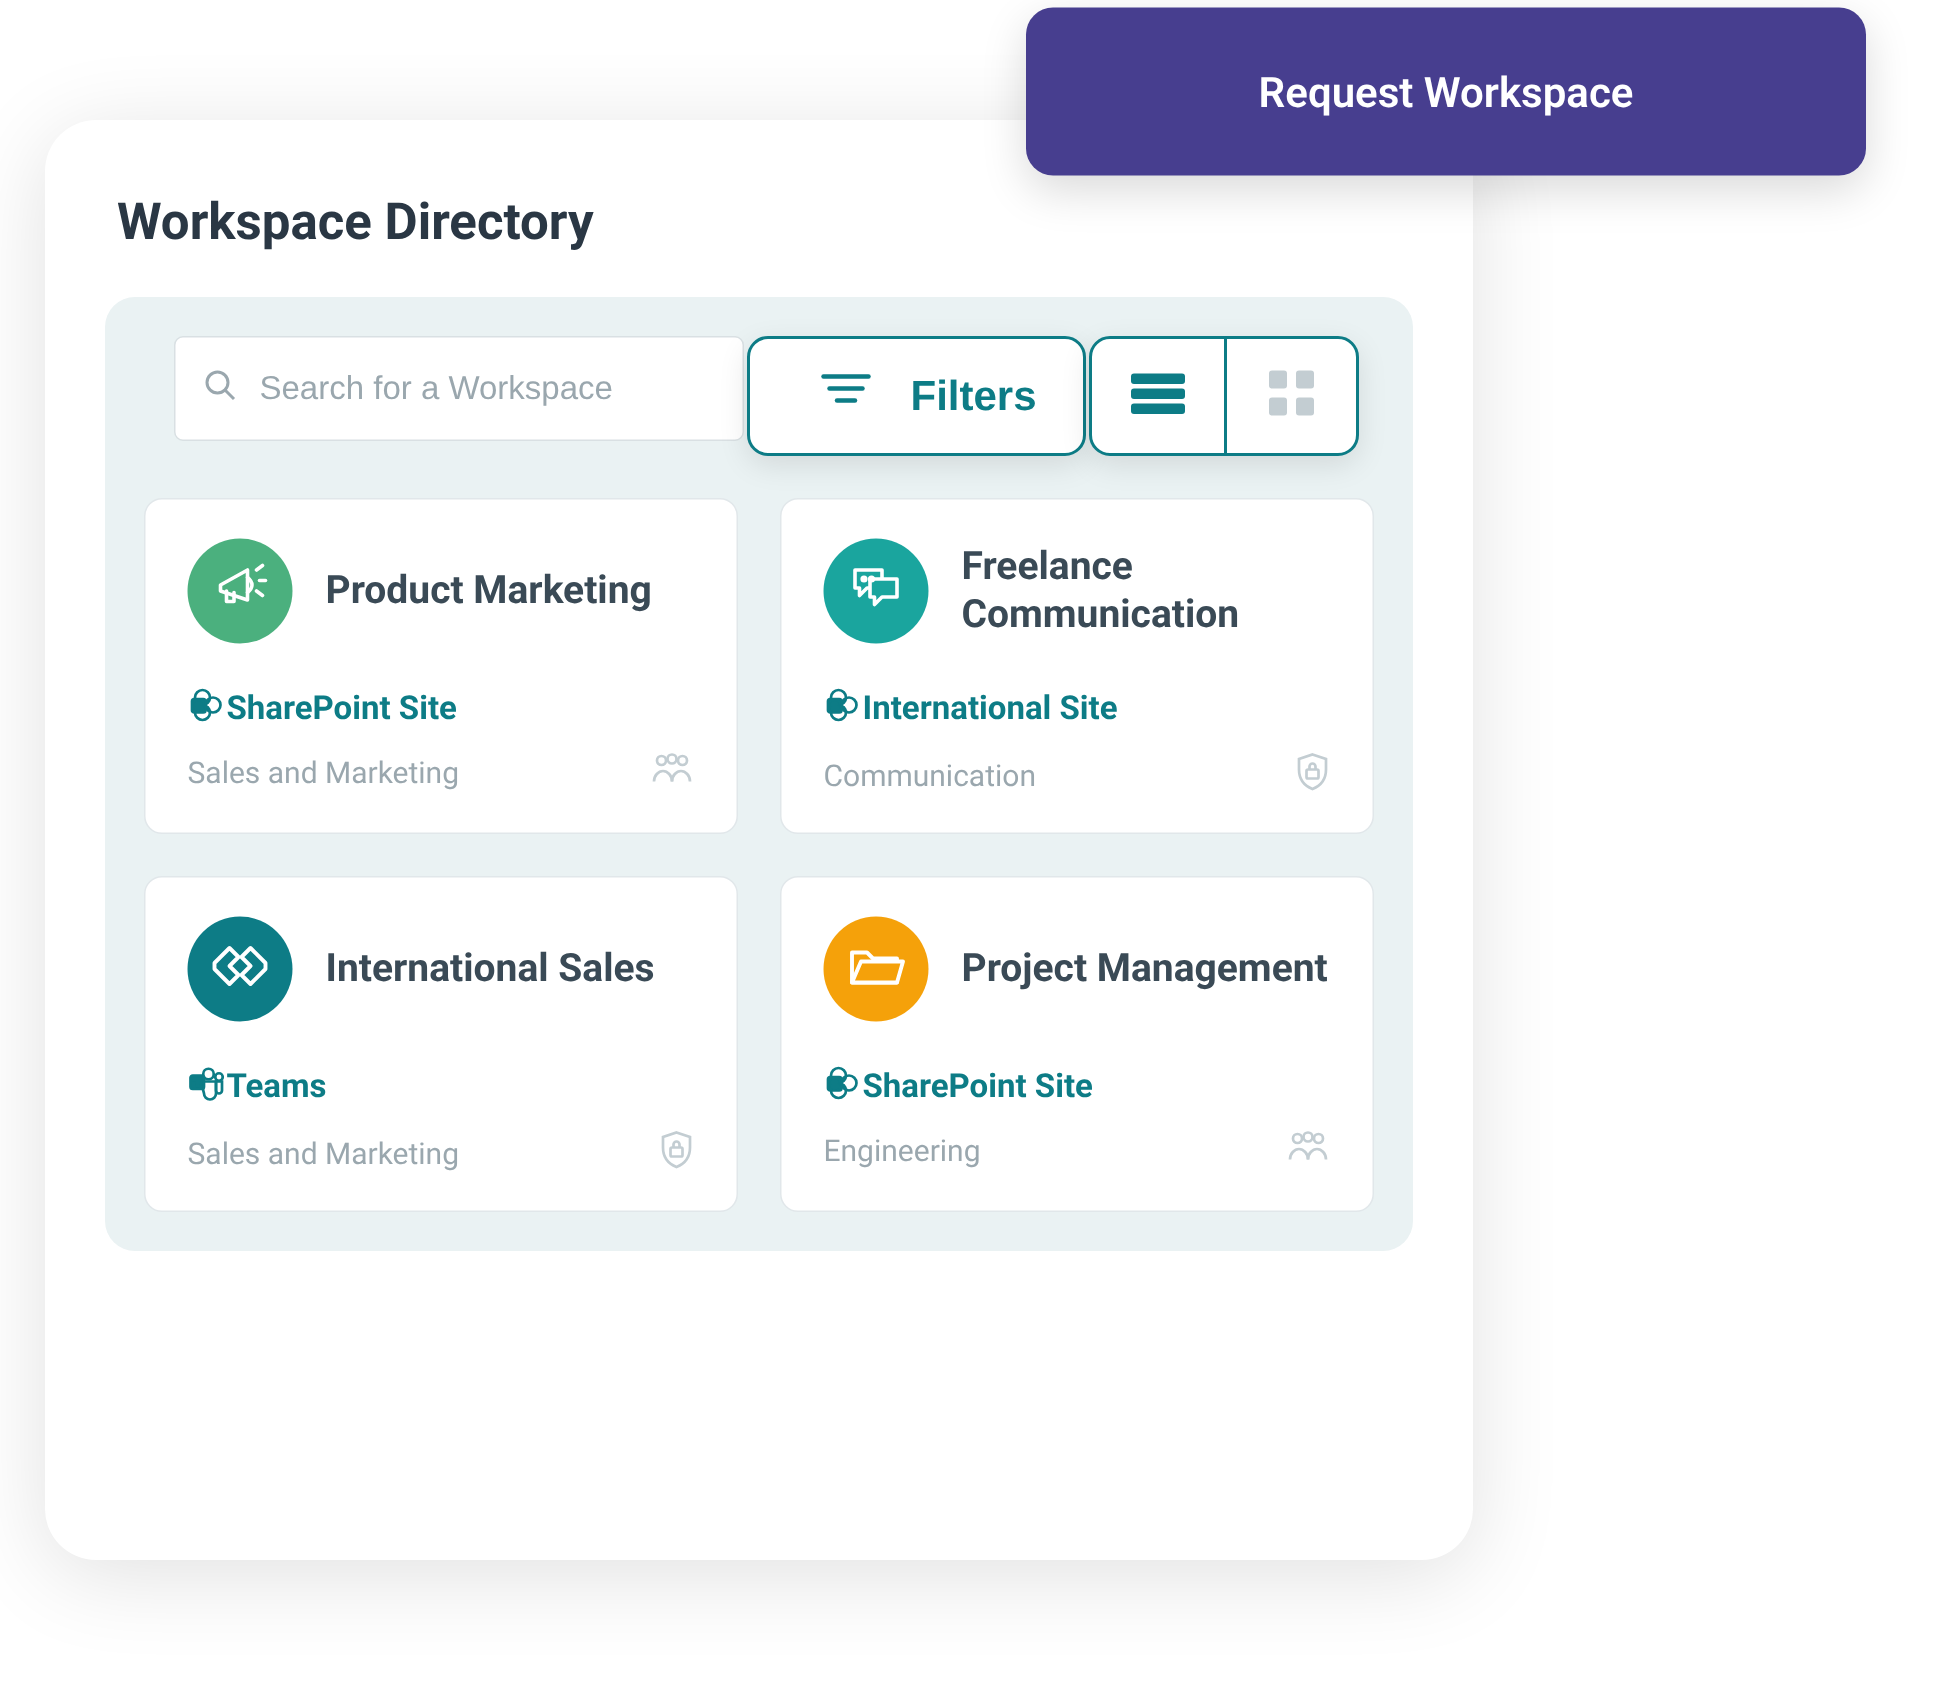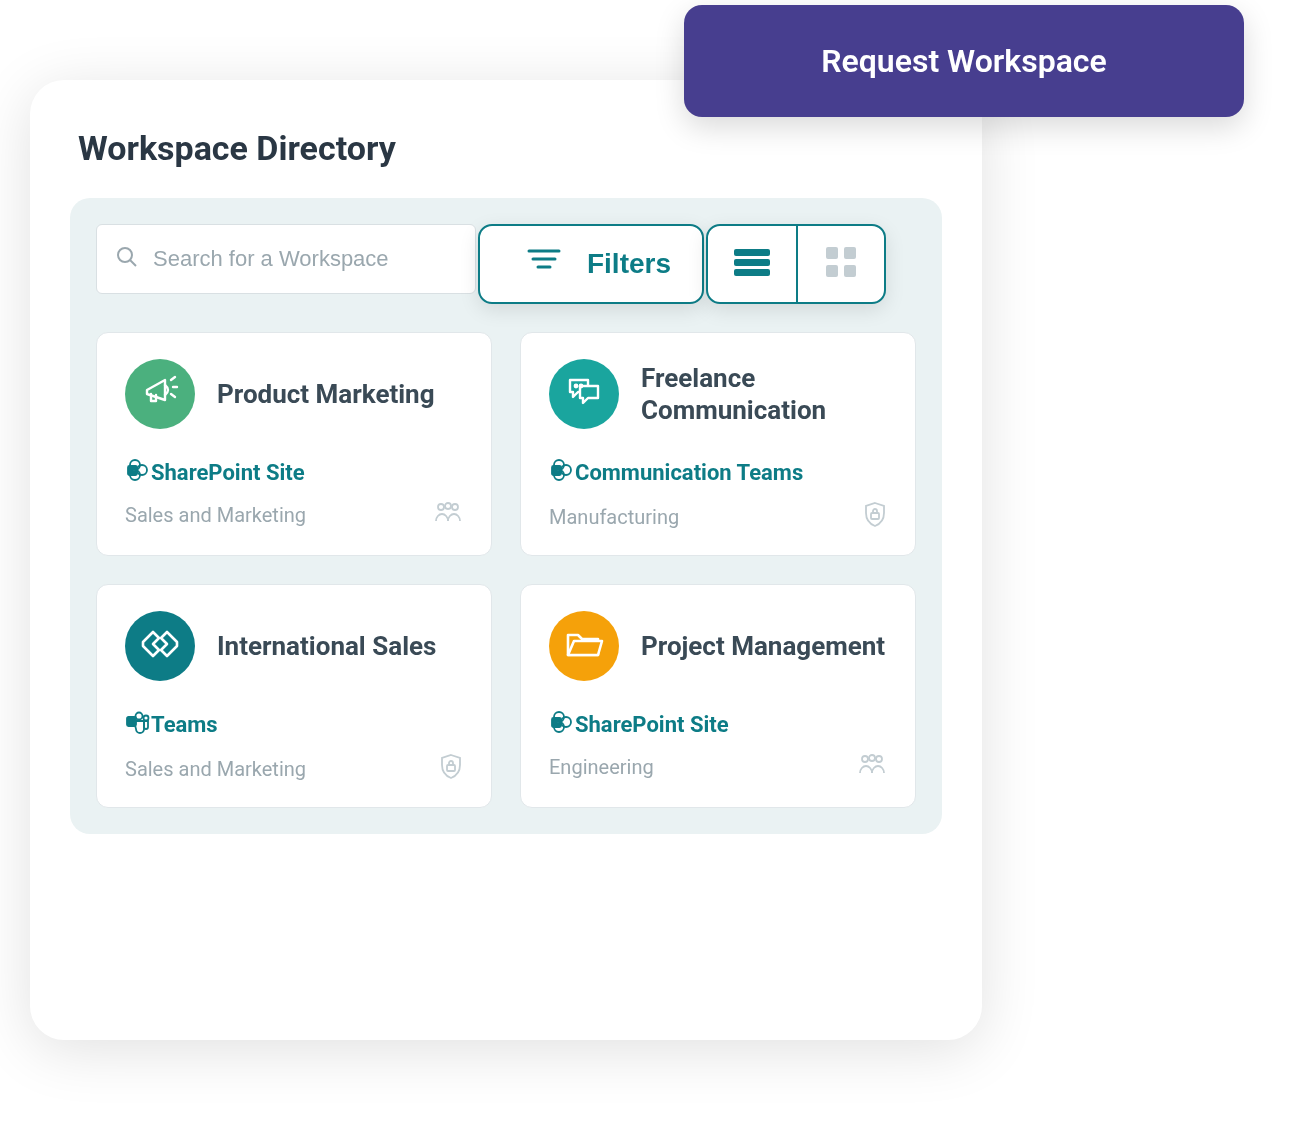--- a/index.html
+++ b/index.html
@@ -30,20 +30,21 @@
   }
   .inner {
     background: #eaf2f3;
     border-radius: 20px;
     padding: 26px 26px 26px 26px;
   }
   .toolbar {
     display: flex;
     gap: 2px;
     margin-bottom: 28px;
+    margin-left: 20px;
   }
   .search {
     flex: 0 0 380px;
     height: 70px;
     background: #fff;
     border: 1px solid #d9e0e3;
     border-radius: 6px;
     display: flex;
     align-items: center;
     padding: 0 18px;
@@ -150,21 +151,21 @@
     position: absolute;
     top: 5px;
     left: 684px;
     width: 560px;
     height: 112px;
     background: #473e8f;
     border-radius: 18px;
     display: flex;
     align-items: center;
     justify-content: center;
-    font-size: 32px;
+    font-size: 28px;
     font-weight: 600;
     color: #fff;
     cursor: pointer;
     box-shadow: 0 10px 30px rgba(0,0,0,0.15);
   }
 </style>
 </head>
 <body>
 
 <div class="panel">
@@ -277,24 +278,24 @@
         <div class="type-row">
           <span>
             <svg width="26" height="26" viewBox="0 0 26 26" fill="none" stroke="#0d7c86" stroke-width="1.8">
               <circle cx="10" cy="8" r="5"></circle>
                 <circle cx="17" cy="13" r="5"></circle>
                 <circle cx="10" cy="18" r="5"></circle>
               <rect x="3" y="9" width="9" height="9" rx="1.5" fill="#0d7c86"></rect>
               <text x="7.5" y="16" text-anchor="middle" font-size="7" font-weight="700" fill="#fff" font-family="sans-serif">S</text>
             </svg>
           </span>
-          <span class="type-label">Communication Teams</span>
+          <span class="type-label">International Site</span>
         </div>
         <div class="cat-row">
-          <span class="cat-label">Manufacturing</span>
+          <span class="cat-label">Communication</span>
           <span>
             <svg width="24" height="28" viewBox="0 0 24 28" fill="none" stroke="#c3cdd2" stroke-width="1.8">
               <path d="M12 2l9 3v7c0 7-4 11-9 13C7 23 3 19 3 12V5z"></path>
               <rect x="8" y="12" width="8" height="6" rx="1"></rect>
               <path d="M10 12v-2a2 2 0 0 1 4 0v2"></path>
             </svg>
           </span>
         </div>
       </div>
 

